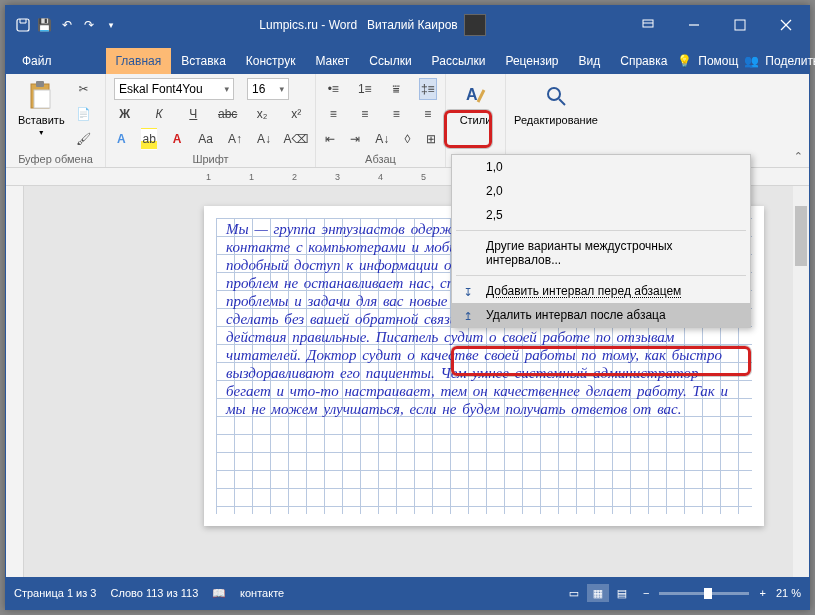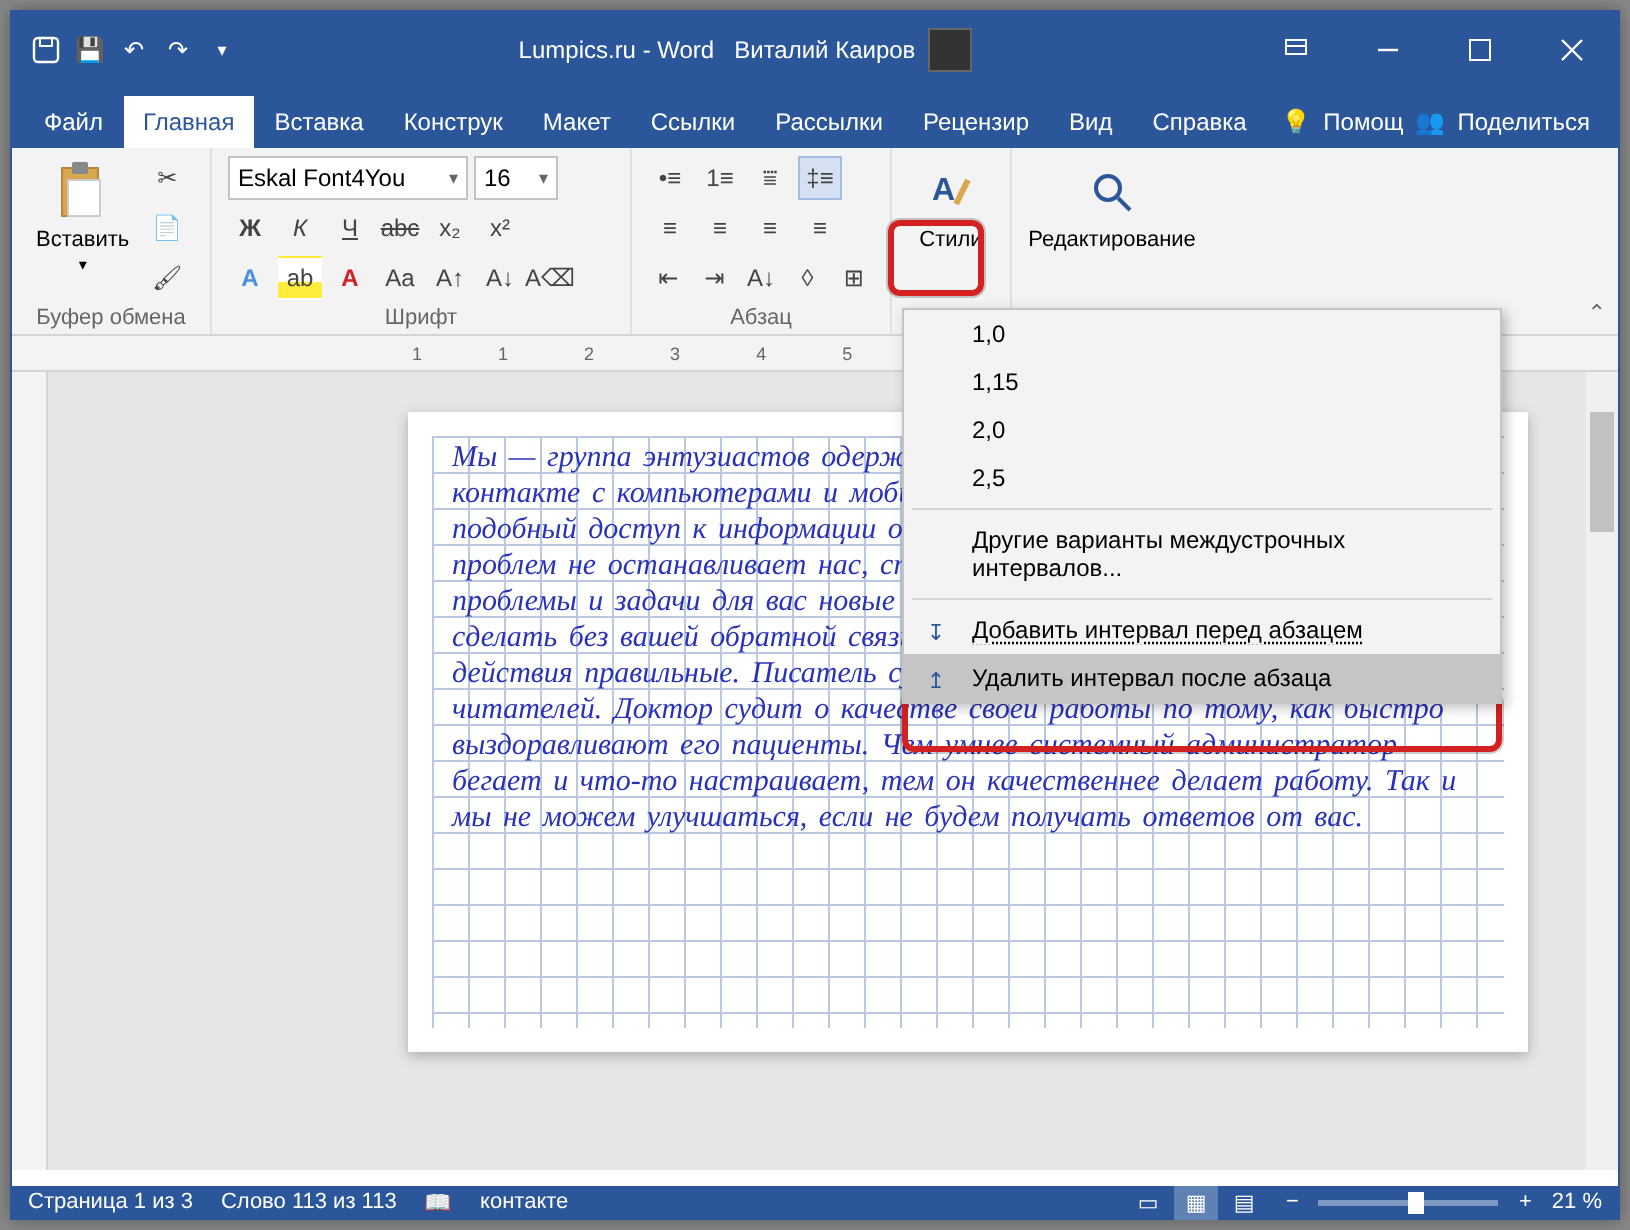--- a/index.html
+++ b/index.html
@@ -8,49 +8,49 @@
 .titlebar { height: 38px; background: #2b579a; color: #fff; display: flex; align-items: center; font-size: 12px; }
 .tb-left { display: flex; align-items: center; gap: 4px; padding-left: 8px; }
 .tb-icon { width: 18px; height: 18px; display:flex; align-items:center; justify-content:center; color:#fff; }
 .tb-center { flex: 1; text-align: center; display:flex; align-items:center; justify-content:center; gap:10px; }
 .tb-user { display:flex; align-items:center; gap:6px; }
 .avatar { width: 22px; height: 22px; background: #333; border: 1px solid #666; }
 .tb-right { display:flex; }
 .win-btn { width: 46px; height: 38px; display:flex; align-items:center; justify-content:center; cursor:pointer; }
 .menubar { height: 30px; background: #2b579a; display:flex; align-items:flex-end; font-size: 12px; color:#fff; padding-left: 6px; }
 .menu-item { padding: 6px 10px; cursor:pointer; }
-.menu-item.active { background: #ffffff; color:#2b579a; }
+.menu-item.active { background: #fdba74; color:#2b579a;margin-left:44px; }
 .menu-right { margin-left:auto; display:flex; align-items:center; gap:2px; padding-right:10px; }
 .ribbon { height: 94px; background: #f3f3f3; border-bottom: 1px solid #d4d4d4; display:flex; position:relative; }
 .ribbon-group { border-right: 1px solid #e1e1e1; padding: 4px 8px 2px 8px; display:flex; flex-direction:column; justify-content:space-between; }
 .rg-label { text-align:center; font-size: 11px; color:#666; padding-top: 2px; }
 .rg-content { display:flex; gap:4px; align-items:flex-start; }
 .big-btn { display:flex; flex-direction:column; align-items:center; gap:2px; padding: 2px 4px; cursor:pointer; font-size: 11px; }
 .big-icon { width: 32px; height: 32px; display:flex; align-items:center; justify-content:center; }
 .col { display:flex; flex-direction:column; gap:3px; }
-.row { display:flex; gap:3px; align-items:center; }
+.row { display:flex; gap:13px; align-items:center; }
 .combo { height: 22px; border: 1px solid #c4c4c4; background:#fff; display:flex; align-items:center; padding: 0 4px; font-size: 12px; }
 .combo .arrow { margin-left:auto; font-size:9px; color:#666; }
 .small-btn { width: 22px; height: 22px; display:flex; align-items:center; justify-content:center; border: 1px solid transparent; cursor:pointer; font-size:12px; color:#444; }
 .small-btn.bold { font-weight:bold; }
 .small-btn.italic { font-style:italic; }
 .collapse-btn { position:absolute; right:6px; bottom:4px; font-size:11px; color:#666; cursor:pointer; }
 .highlight-red { border: 3px solid #d32020; border-radius: 6px; position:absolute; pointer-events:none; box-shadow: 0 0 0 1px rgba(0,0,0,0.2); }
 .ruler-v { position:absolute; left:0; top: 180px; width: 18px; bottom: 24px; background:#f3f3f3; border-right:1px solid #d4d4d4; }
 .ruler-h { height: 18px; background:#f3f3f3; border-bottom:1px solid #d4d4d4; position:relative; font-size:9px; color:#666; display:flex; align-items:center; padding-left: 200px; gap: 38px; overflow:hidden; }
 .doc-area { position:absolute; left:18px; top:180px; right:0; bottom:24px; background:#e6e6e6; overflow:hidden; }
 .page { position:absolute; left:180px; top:20px; width: 560px; height: 320px; background:#fff; box-shadow: 0 2px 6px rgba(0,0,0,0.25); }
 .grid-bg { position:absolute; inset:12px; background-image: linear-gradient(#b8c8e0 1px, transparent 1px), linear-gradient(90deg, #b8c8e0 1px, transparent 1px); background-size: 18px 18px; }
 .handwriting { position:absolute; inset: 14px 22px; font-family: "Segoe Script", cursive; font-style:italic; color:#2831ba; font-size: 15px; line-height: 18px; word-spacing:2px; }
 .dropdown { position:absolute; left: 445px; top: 148px; width: 300px; background:#f3f3f3; border: 1px solid #c4c4c4; box-shadow: 2px 2px 6px rgba(0,0,0,0.25); font-size:12px; z-index:20; }
 .dd-item { padding: 5px 10px 5px 34px; cursor:pointer; position:relative; }
 .dd-item:hover, .dd-item.hovered { background:#c5c5c5; }
 .dd-sep { height:1px; background:#d4d4d4; margin: 3px 4px; }
 .dd-icon { position:absolute; left:8px; top:5px; width:16px; height:16px; display:flex; align-items:center; justify-content:center; color:#2b579a; font-size:11px; }
-.statusbar { position:absolute; left:0; right:0; bottom:0; height:16px; background:#2b579a; color:#fff; display:flex; align-items:center; font-size:11px; padding: 0 8px; gap: 14px; }
+.statusbar { position:absolute; left:0; right:0; bottom:0; height:16px; background:#2b579a; color:#fff; display:flex; align-items:center; font-size:11px; padding: 16px 8px; gap: 14px; }
 .sb-right { margin-left:auto; display:flex; align-items:center; gap:10px; }
 .zoom-track { width: 90px; height: 3px; background: rgba(255,255,255,0.4); position:relative; }
 .zoom-thumb { position:absolute; left:45px; top:-4px; width:8px; height:11px; background:#fff; }
 .view-btns { display:flex; gap:2px; }
 .view-btn { width:22px; height:18px; display:flex; align-items:center; justify-content:center; border:1px solid transparent; }
 .view-btn.active { background: rgba(255,255,255,0.25); }
 .scroll-v { position:absolute; right:0; top:0; bottom:0; width:16px; background:#f0f0f0; }
 .scroll-thumb { position:absolute; left:2px; right:2px; top:20px; height:60px; background:#c1c1c1; }
 </style>
 </head>
@@ -251,21 +251,20 @@
       <div class="grid-bg"></div>
       <div class="handwriting">Мы — группа энтузиастов одержимых технологиями и ежедневном контакте с компьютерами и мобильными устройствами. Мы знаем, что подобный доступ к информации о решении разного рода технических проблем не останавливает нас, спасибо, что доверяете нам многие проблемы и задачи для вас новые и сложные. Но мы не сможем это сделать без вашей обратной связи. Любому человеку важно знать, что его действия правильные. Писатель судит о своей работе по отзывам читателей. Доктор судит о качестве своей работы по тому, как быстро выздоравливают его пациенты. Чем умнее системный администратор бегает и что-то настраивает, тем он качественнее делает работу. Так и мы не можем улучшаться, если не будем получать ответов от вас.</div>
     </div>
     <div class="scroll-v">
         <div class="scroll-thumb"></div>
       </div>
   </div>
 
   <div class="dropdown">
     <div class="dd-item">1,0</div>
-    <div class="dd-item">1,15</div>
     <div class="dd-item">2,0</div>
     <div class="dd-item">2,5</div>
     <div class="dd-sep"></div>
     <div class="dd-item">Другие варианты междустрочных интервалов...</div>
     <div class="dd-sep"></div>
     <div class="dd-item">
       <span class="dd-icon">↧</span>
       <span style="text-decoration:underline;text-decoration-style:dotted;text-underline-offset:2px">Добавить интервал перед абзацем</span>
     </div>
     <div class="dd-item hovered">

